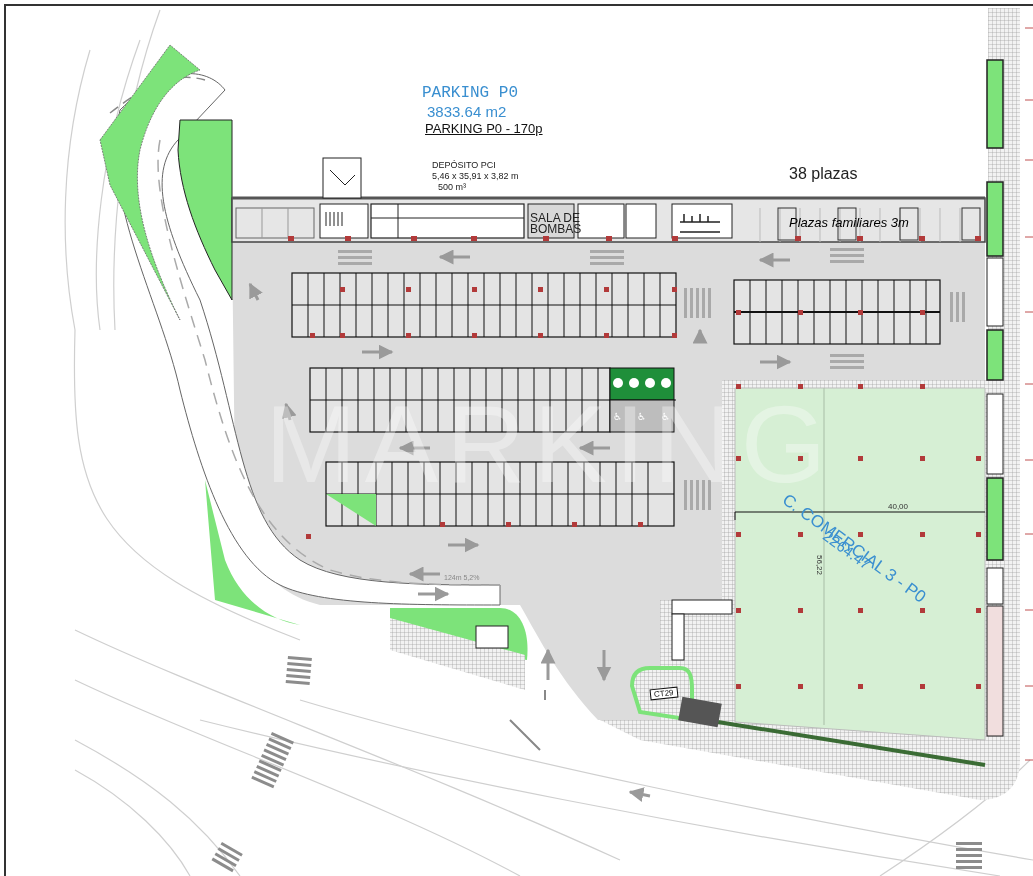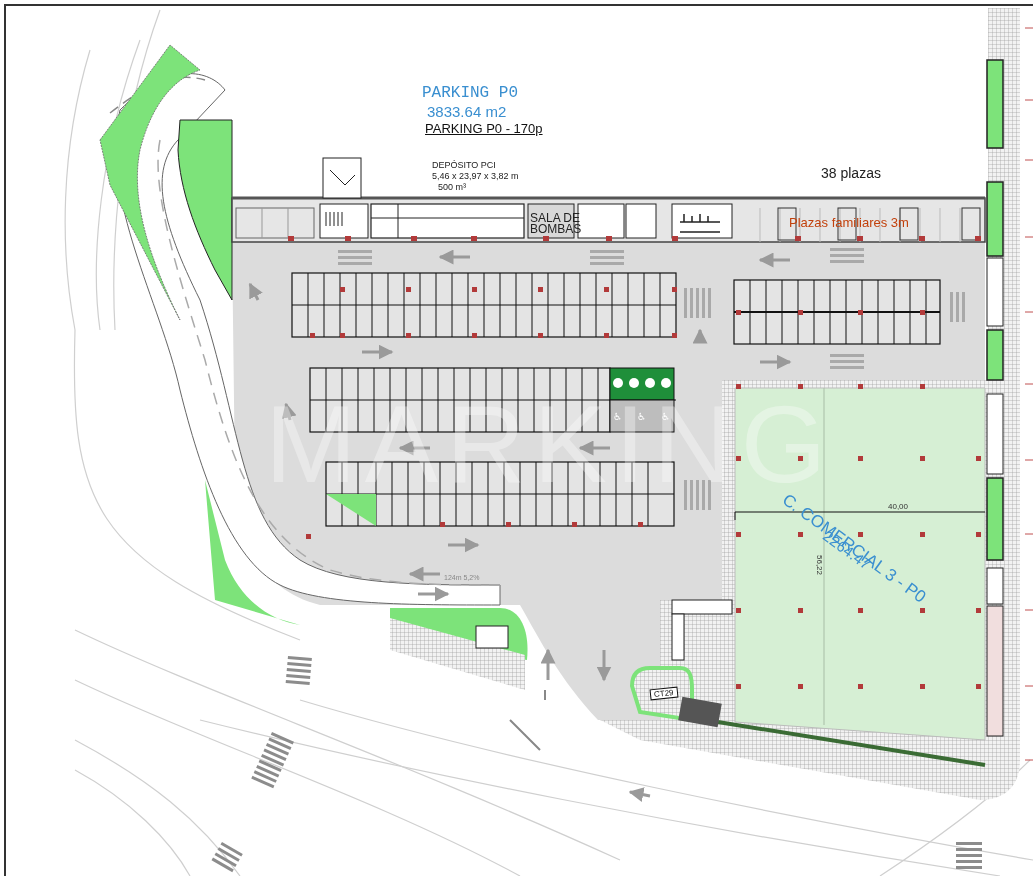--- a/index.html
+++ b/index.html
@@ -5,22 +5,22 @@
   html, body { margin:0; padding:0; background:#ffffff; }
   body { width:1033px; height:876px; position:relative; overflow:hidden; font-family:"Liberation Sans", sans-serif; }
   #plan { position:absolute; left:0; top:0; width:1033px; height:876px; }
   .frame { position:absolute; left:4px; top:4px; width:1100px; height:900px; border-left:2px solid #333; border-top:2px solid #333; box-sizing:border-box; pointer-events:none; }
   .lbl { position:absolute; white-space:nowrap; }
   .t-parking { left:422px; top:84px; font-size:16px; color:#3a8fd0;font-family:Liberation Mono, monospace; }
   .t-area { left:427px; top:103px; font-size:15px; color:#3a8fd0;text-align:center; }
   .t-cap { left:425px; top:121px; font-size:13px; color:#111;text-decoration:underline; }
   .t-dep { left:432px; top:160px; font-size:9px; color:#222; line-height:11px; }
   .t-bomb { left:530px; top:173px; font-size:12px; color:#222; line-height:11px;margin-top:40px; }
-  .t-38 { left:789px; top:165px; font-size:14px; color:#222;margin-left:32px; }
-  .t-fam { left:789px; top:215px; font-size:13px; color:#c2410c; }
+  .t-38 { left:789px; top:165px; font-size:16px; color:#222; }
+  .t-fam { left:789px; top:215px; font-size:13px; color:#000000;font-style:italic; }
   .t-com { left:790px; top:490px; font-size:17px; color:#3a8fd0; transform:rotate(36deg); transform-origin:left top; }
   .t-comarea { left:830px; top:527px; font-size:15px; color:#3a8fd0; transform:rotate(36deg); transform-origin:left top; }
   .t-dim40 { left:888px; top:502px; font-size:8px; color:#333;text-align:right; }
   .t-dim56 { left:824px; top:555px; font-size:8px; color:#333; transform:rotate(90deg); transform-origin:left top; }
   .t-ramp { left:444px; top:574px; font-size:7px; color:#888; }
   .t-ct { left:650px; top:688px; font-size:8px; color:#111; background:#fff; border:1px solid #111; padding:0 3px; transform:rotate(-6deg); }
   .watermark { position:absolute; left:265px; top:380px; font-size:110px; font-weight:normal; letter-spacing:8px; color:rgba(255,255,255,0.35); pointer-events:none; }
 </style>
 </head>
 <body>
@@ -408,21 +408,21 @@
 <div class="frame"></div>
 
 <div class="watermark">MARKING</div>
 
 <div class="lbl t-parking">PARKING P0</div>
 <div class="lbl t-area">3833.64 m2</div>
 <div class="lbl t-cap">PARKING P0 - 170p</div>
 
 <div class="lbl t-dep">
   <div>DEPÓSITO PCI</div>
-  <div>5,46  x 23,97  x 3,82 m</div>
+  <div>5,46  x 35,91  x 3,82 m</div>
   <div style="padding-left:6px">500 m³</div>
 </div>
 <div class="lbl t-bomb">
   <div>SALA DE</div>
   <div>BOMBAS</div>
 </div>
 
 <div class="lbl t-38">38 plazas</div>
 <div class="lbl t-fam">Plazas familiares 3m</div>
 

